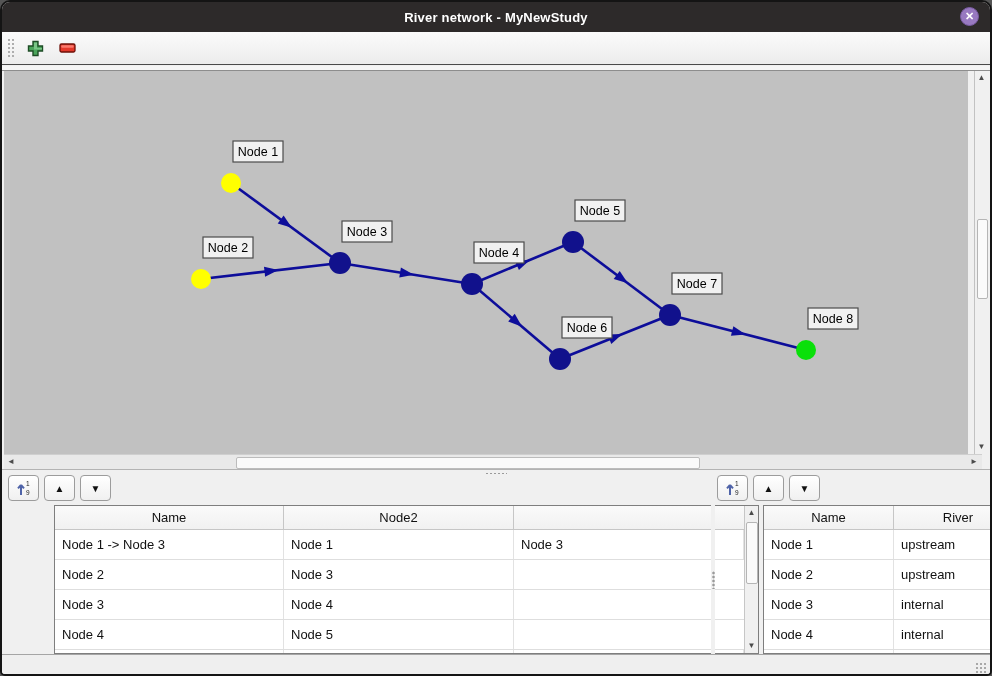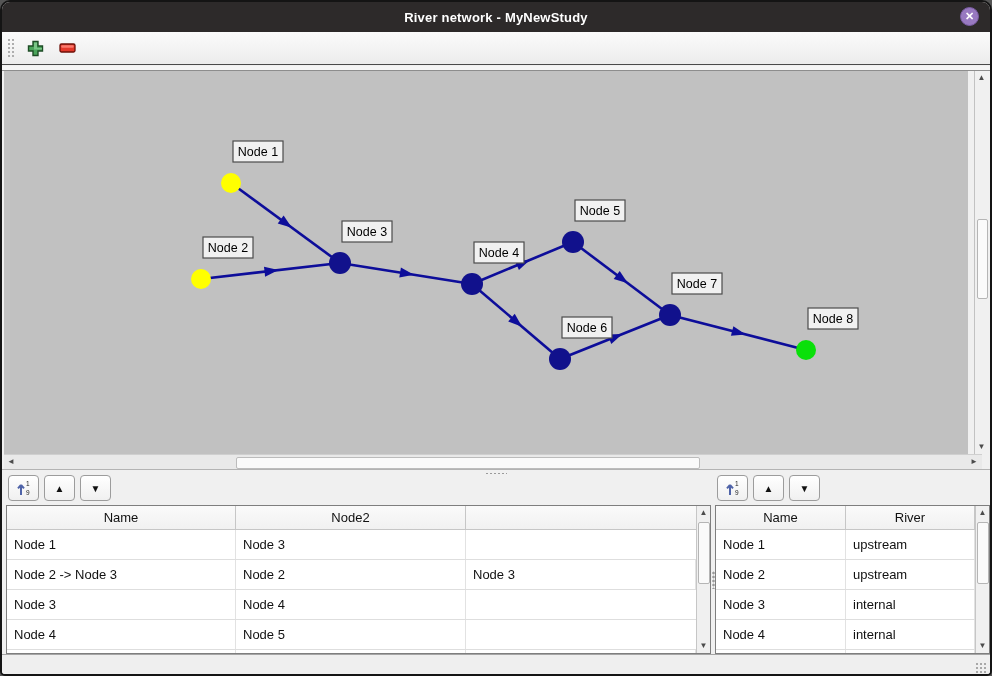--- a/index.html
+++ b/index.html
@@ -40,21 +40,21 @@
               display:flex;align-items:center;justify-content:center;cursor:row-resize;}
   .dots-h{width:22px;height:3px;background-image:radial-gradient(#9a9a9a 1px,transparent 1.2px);background-size:4px 3px;}
   
   .panel-toolbar{position:absolute;top:472px;height:28px;display:flex;align-items:center;gap:5px;}
   .panel-toolbar.left{left:6px;}
   .panel-toolbar.right{left:715px;}
   .pt-btn{width:31px;height:26px;background:linear-gradient(#ffffff,#f0f0f0);border:1px solid #9c9c9c;
           border-radius:4px;display:flex;align-items:center;justify-content:center;padding:0;cursor:pointer;
           font-size:10px;color:#111;}
   
-  .dtable{position:absolute;top:503px;background:#fff;border:1px solid #7e7e7e;box-sizing:border-box;overflow:hidden;}
+  .dtable{position:absolute;top:503px;background:#fff;border:1px solid #7e7e7e;box-sizing:border-box;overflow:hidden;margin-left:48px;}
   #left-table{left:4px;width:705px;height:149px;}
   #right-table{left:713px;width:275px;height:149px;}
   .thead{display:grid;height:24px;background:linear-gradient(#fafafa,#f1f1f1);border-bottom:1px solid #c6c6c6;box-sizing:border-box;}
   .thead .hc{display:flex;align-items:center;justify-content:center;font-size:13px;color:#111;
              border-right:1px solid #c6c6c6;box-sizing:border-box;}
   .trow{display:grid;height:30px;border-bottom:1px solid #dedede;box-sizing:border-box;}
   .trow .tc{display:flex;align-items:center;padding-left:7px;font-size:13px;color:#111;
             border-right:1px solid #e2e2e2;box-sizing:border-box;white-space:nowrap;overflow:hidden;}
   #left-table .thead,#left-table .trow{grid-template-columns:229px 230px 230px;}
   #right-table .thead,#right-table .trow{grid-template-columns:130px 129px;}
@@ -207,25 +207,25 @@
       </button>
   </div>
 
   <div class="dtable" id="left-table">
     <div class="thead">
         <div class="hc">Name</div>
         <div class="hc">Node2</div>
       </div>
     <div class="tbody">
         <div class="trow">
+          <div class="tc">Node 1 -&gt; Node 3</div>
           <div class="tc">Node 1</div>
           <div class="tc">Node 3</div>
         </div>
         <div class="trow">
-          <div class="tc">Node 2 -&gt; Node 3</div>
           <div class="tc">Node 2</div>
           <div class="tc">Node 3</div>
         </div>
         <div class="trow">
           <div class="tc">Node 3</div>
           <div class="tc">Node 4</div>
         </div>
         <div class="trow">
           <div class="tc">Node 4</div>
           <div class="tc">Node 5</div>

